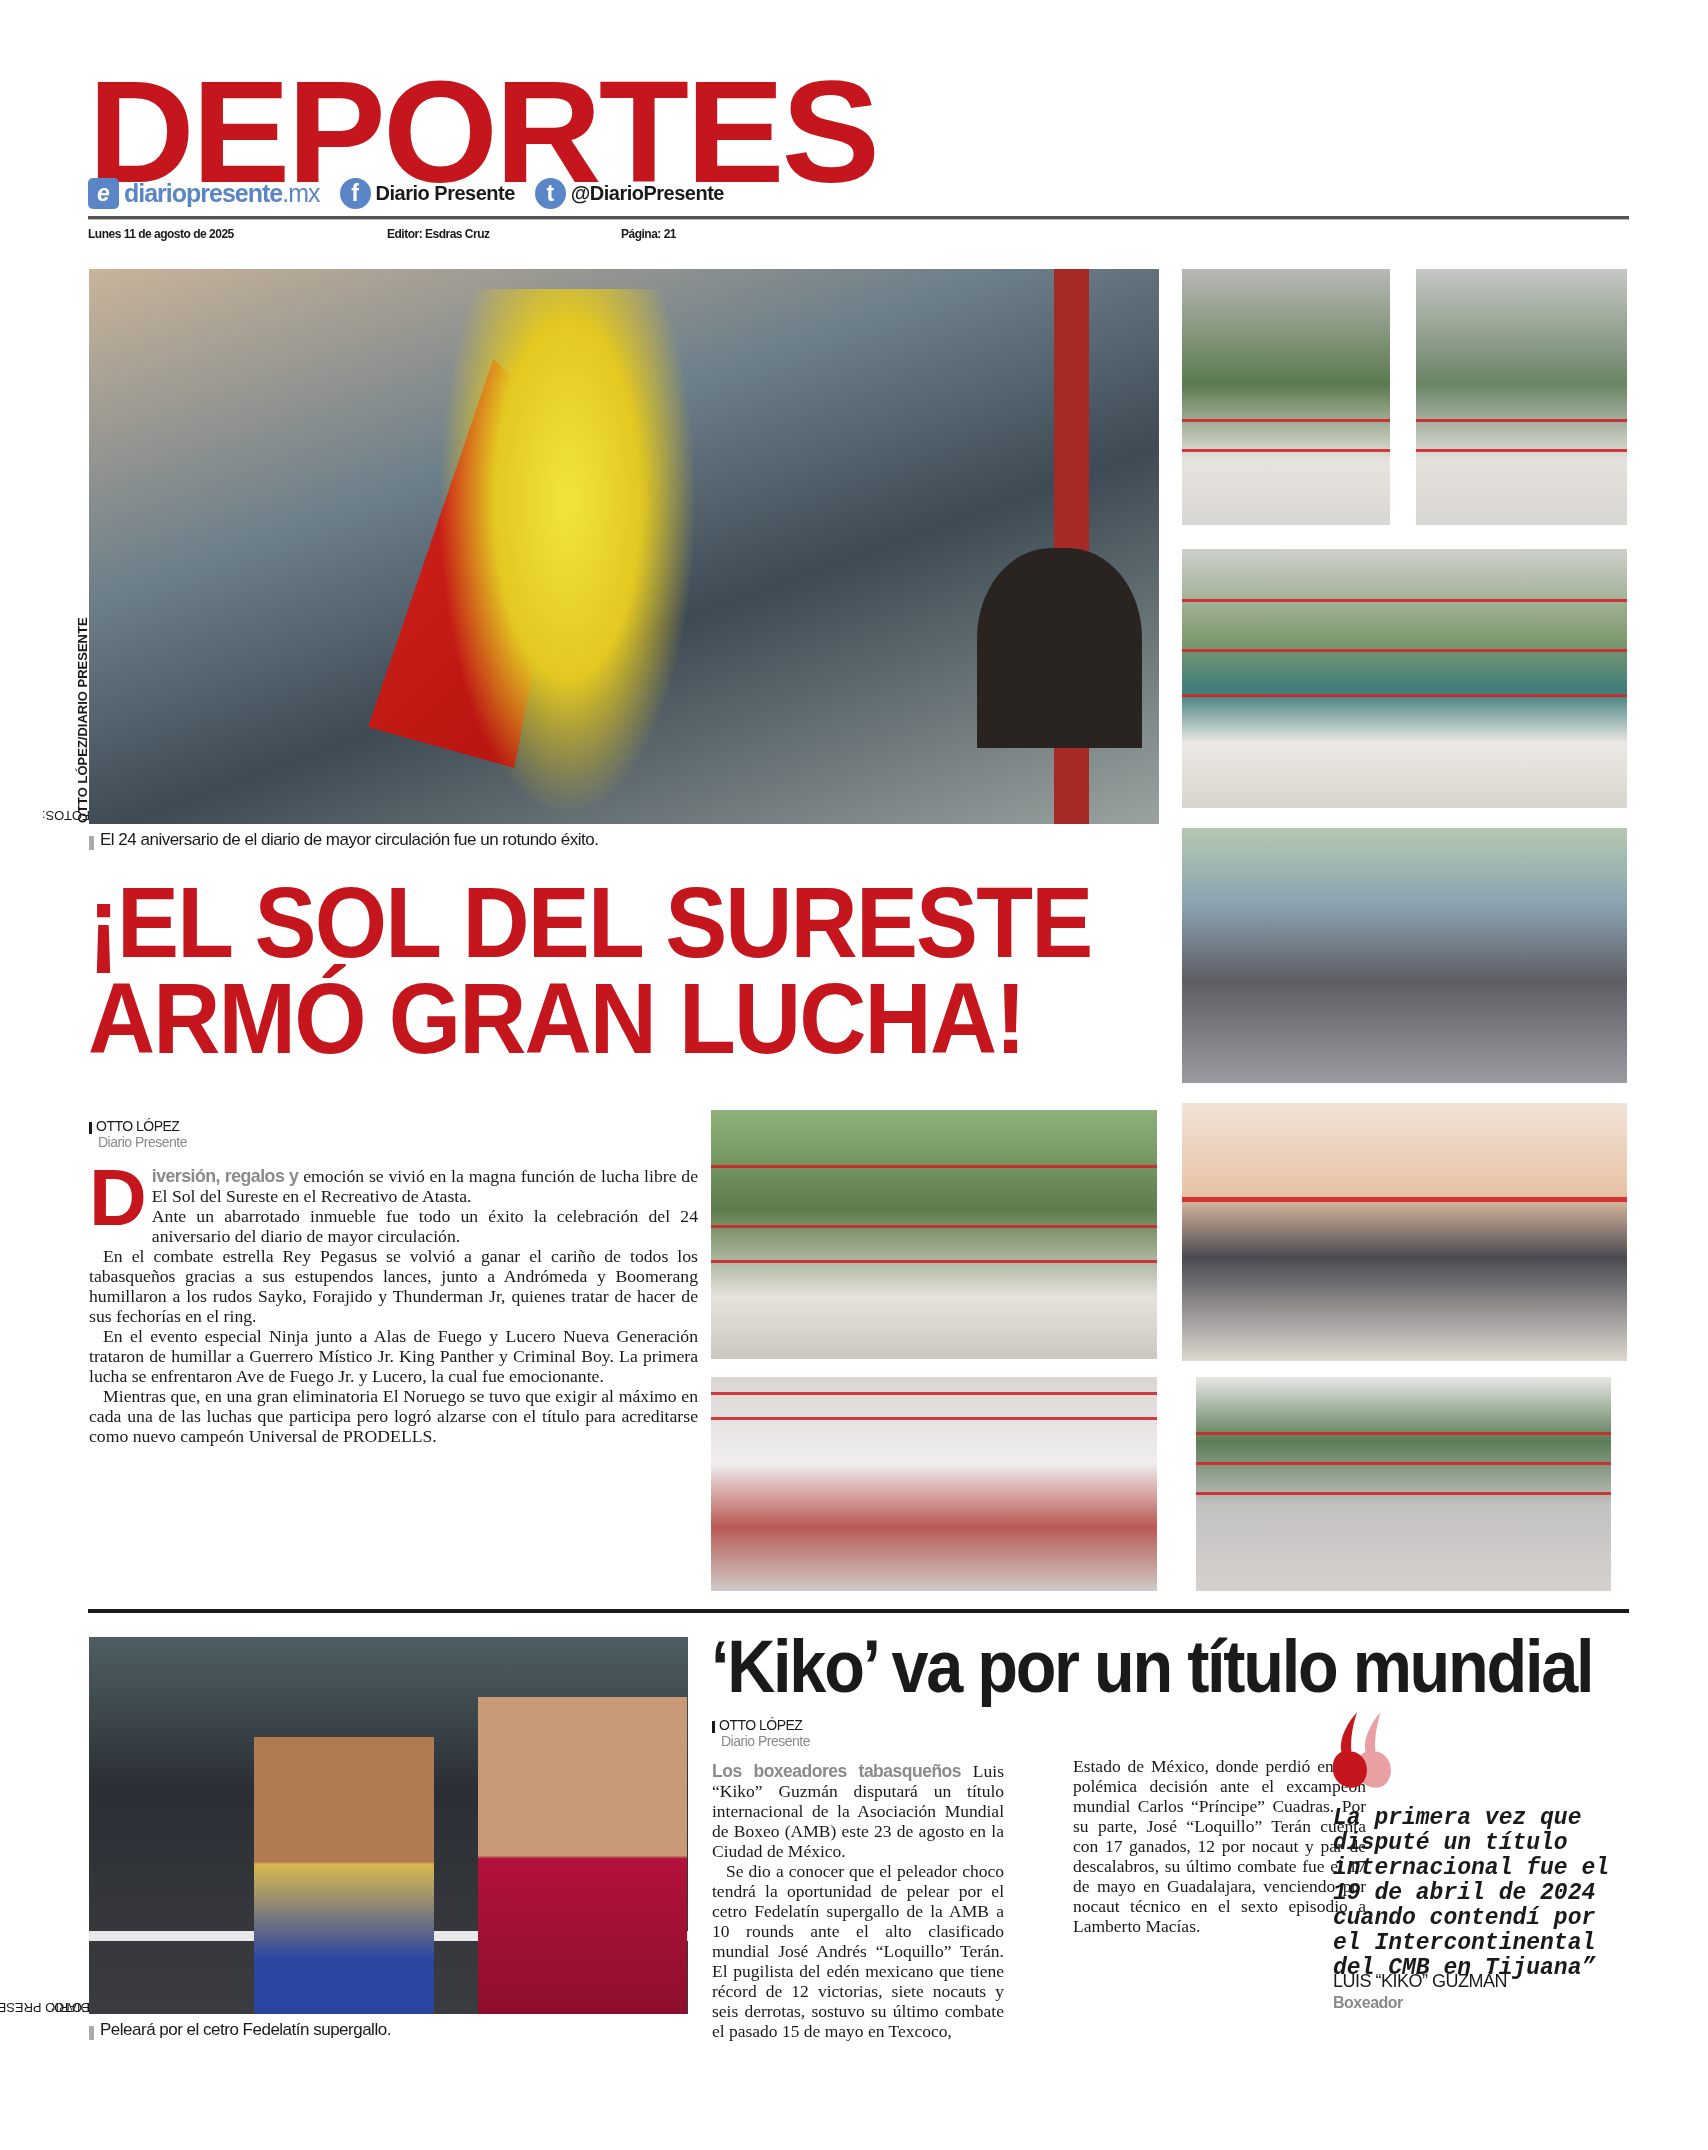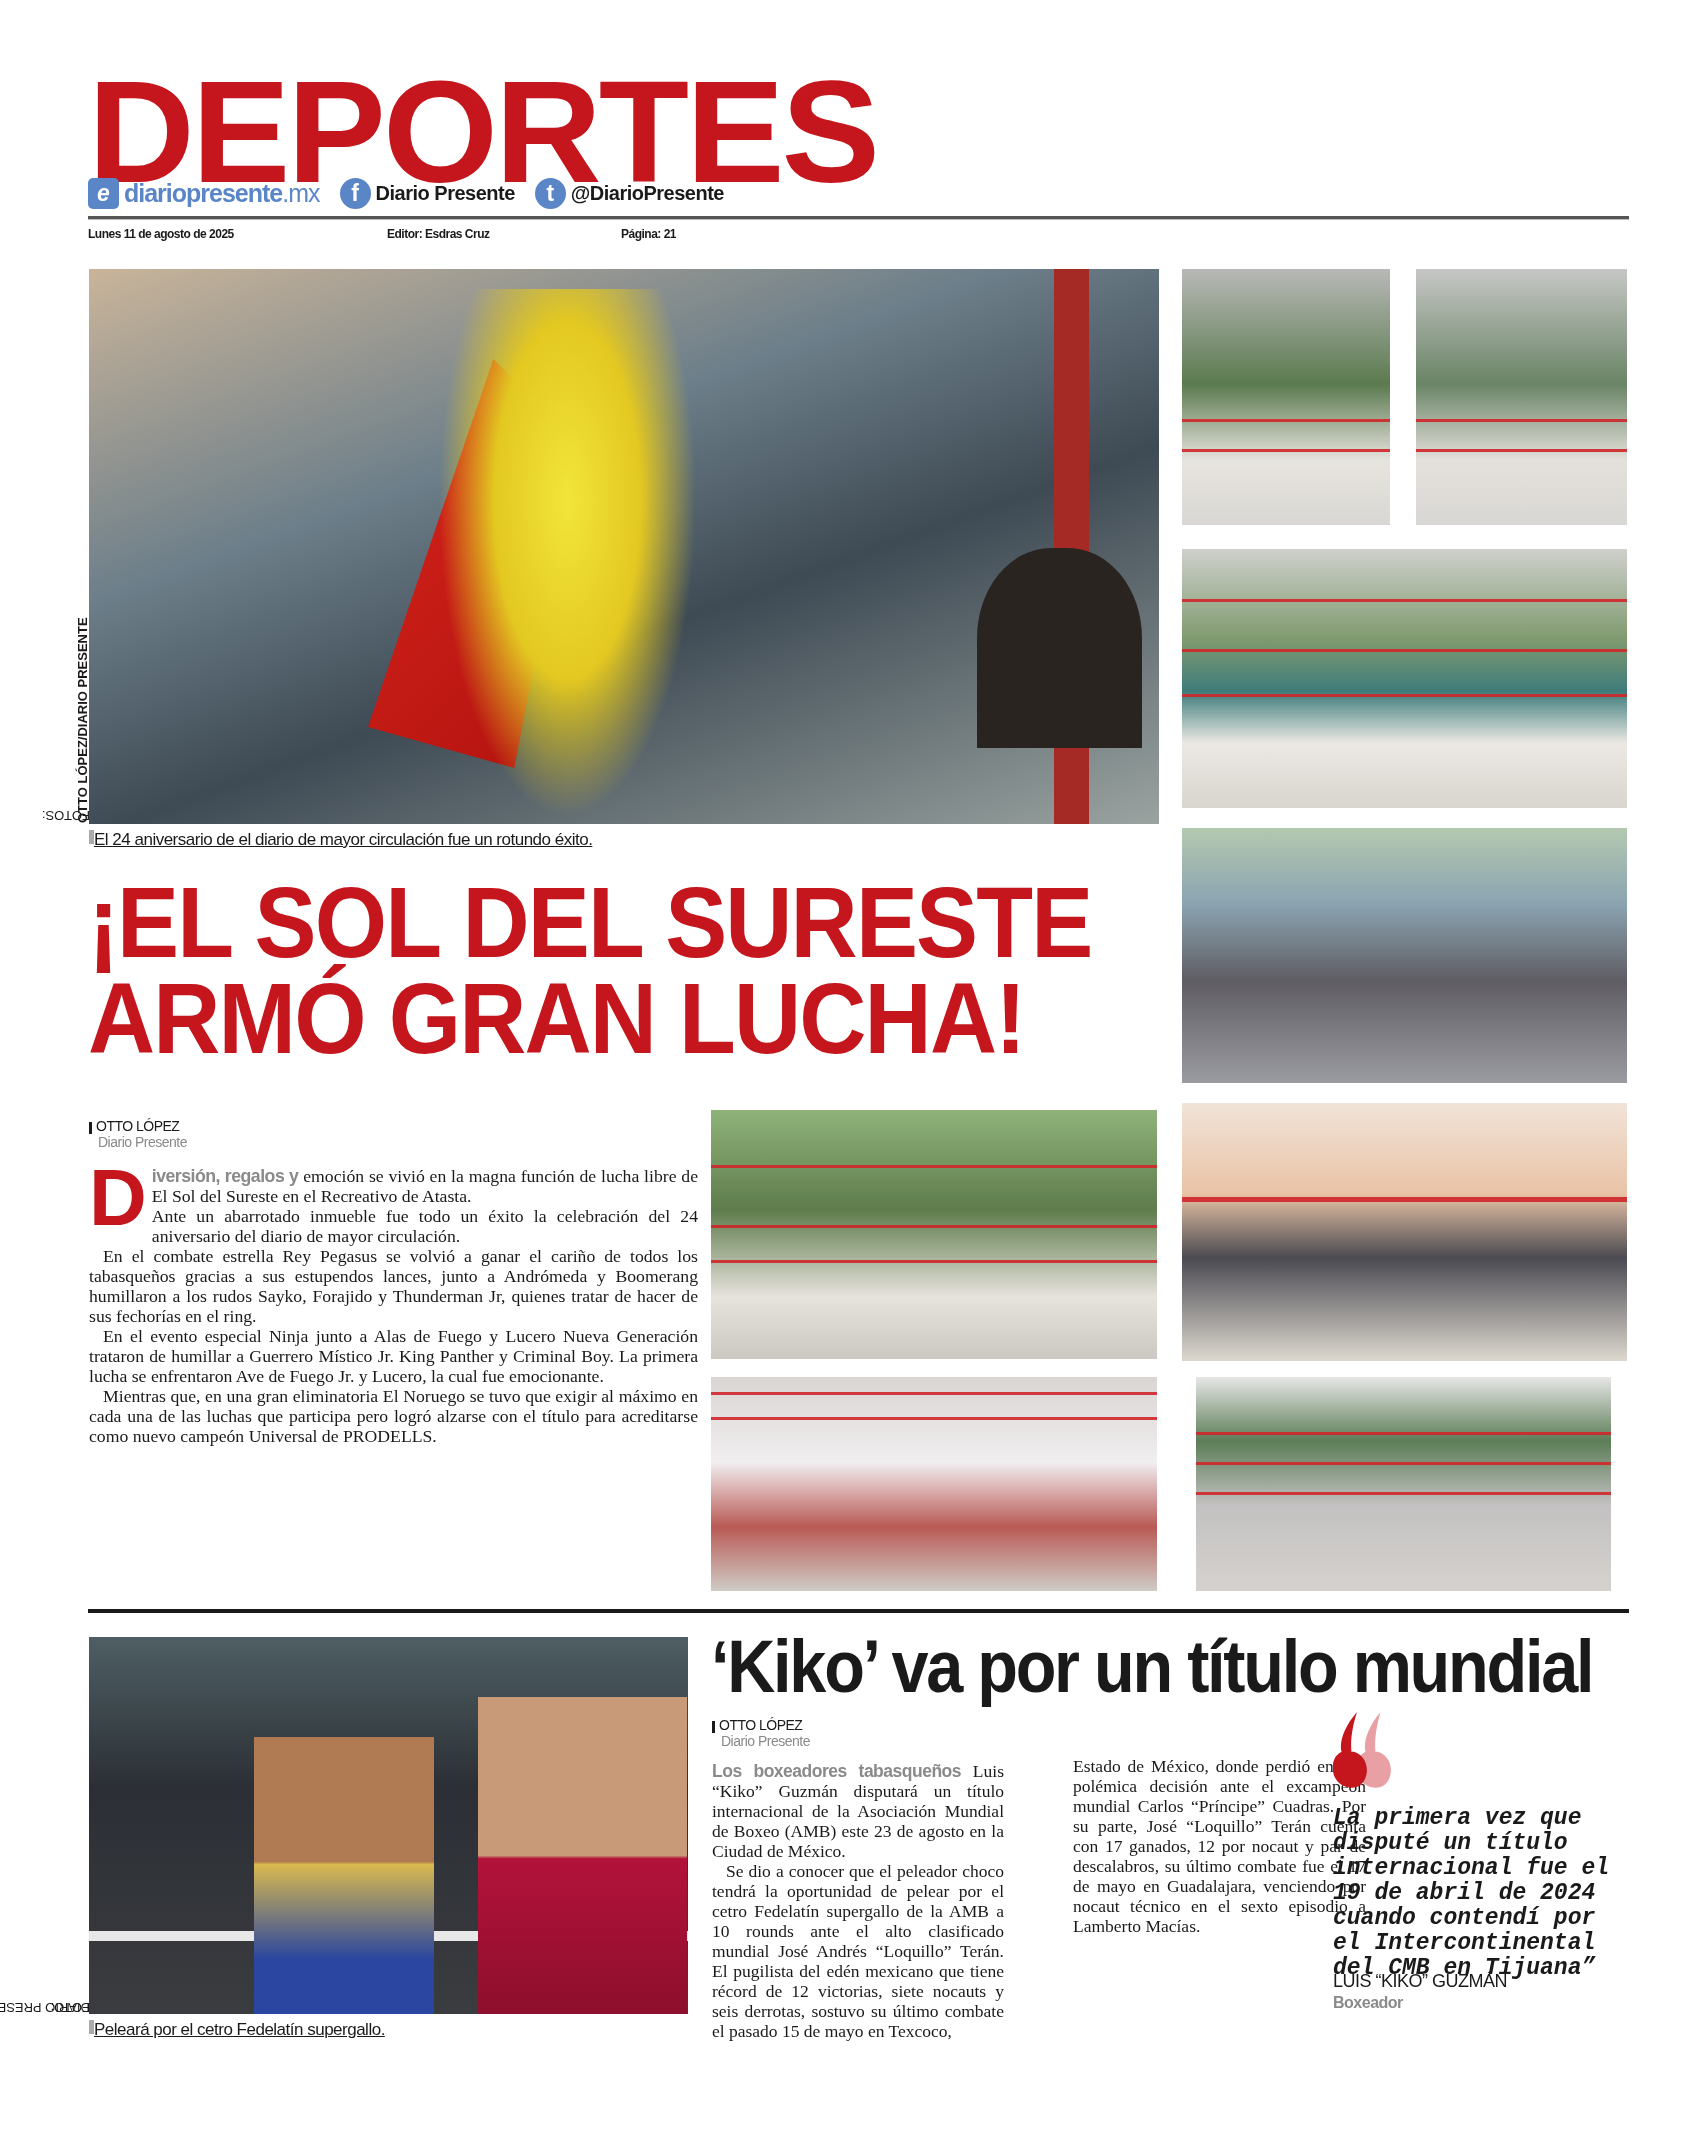--- a/index.html
+++ b/index.html
@@ -21,21 +21,21 @@
   
   .photo{position:absolute;overflow:hidden;}
   .ph-main{left:89px;top:269px;width:1070px;height:555px;background:linear-gradient(160deg,#c9b49a 0%,#6d7f8a 35%,#3e4a54 60%,#9aa3a0 100%);}
   .ph-main .hero{position:absolute;left:349px;top:20px;width:259px;height:529px;background:radial-gradient(ellipse at 50% 40%,#f2e53a 0%,#e3c821 40%,transparent 70%);}
   .ph-main .cape{position:absolute;left:279px;top:90px;width:209px;height:409px;background:linear-gradient(135deg,#d8261d,#b3120f);clip-path:polygon(60% 0,100% 20%,70% 100%,0 90%);}
   .ph-main .pillar{position:absolute;left:965px;top:0;width:35px;height:555px;background:#a52a25;}
   .ph-main .head{position:absolute;left:888px;top:279px;width:165px;height:200px;border-radius:45% 45% 0 0;background:#2a2420;}
   .credit-v{left:75px;top:594px;width:17px;height:229px;}
   .credit-v span{position:absolute;left:0;bottom:0;transform:rotate(-90deg);transform-origin:left bottom;white-space:nowrap;font-size:13px;color:#1a1a1a;left:15px;}
   .credit-v b{font-weight:700;}
-  .caption{font-size:17px;letter-spacing:-0.5px;display:flex;align-items:flex-start;text-decoration:underline;}
+  .caption{font-size:17px;letter-spacing:-0.5px;display:flex;align-items:flex-end;gap:6px;}
   .caption .bar{width:5px;height:14px;background:#aaa;display:inline-block;}
   .ph-s1{left:1182px;top:269px;width:208px;height:256px;background:linear-gradient(180deg,#b8b9b7 0%,#5b7a4f 45%,#e7e4df 75%,#d9d7d3 100%);}
   .ph-s2{left:1416px;top:269px;width:211px;height:256px;background:linear-gradient(180deg,#c6c7c5 0%,#6a8466 45%,#e4e1dc 75%,#d9d7d3 100%);}
   .ph-r2{left:1182px;top:549px;width:445px;height:259px;background:linear-gradient(180deg,#cfd0cc 0%,#7f9a6f 35%,#3d7c7b 55%,#ece9e4 75%,#d8d5cf 100%);}
   .ph-r3{left:1182px;top:828px;width:445px;height:255px;background:linear-gradient(180deg,#b4c9b0 0%,#8aa3b0 30%,#5f5d63 60%,#9a9ba1 100%);}
   .ph-r4{left:1182px;top:1103px;width:445px;height:258px;background:linear-gradient(180deg,#f1e3d8 0%,#e9c3a6 35%,#4b4a52 60%,#ddd8cf 100%);}
   .ph-m1{left:711px;top:1110px;width:446px;height:249px;background:linear-gradient(180deg,#8fb27a 0%,#5e7c4c 40%,#e6e2dc 75%,#cbc7c1 100%);}
   .ph-m2{left:711px;top:1377px;width:446px;height:214px;background:linear-gradient(180deg,#d9d5d2 0%,#f1eef0 40%,#b95a55 70%,#cfcbc6 100%);}
   .ph-m3{left:1196px;top:1377px;width:415px;height:214px;background:linear-gradient(180deg,#e7e7e6 0%,#5c7d57 30%,#c3c1c1 60%,#d5d2ce 100%);}
   .ring{position:absolute;left:0;width:100%;height:3px;background:#d0262a;opacity:.9;}

